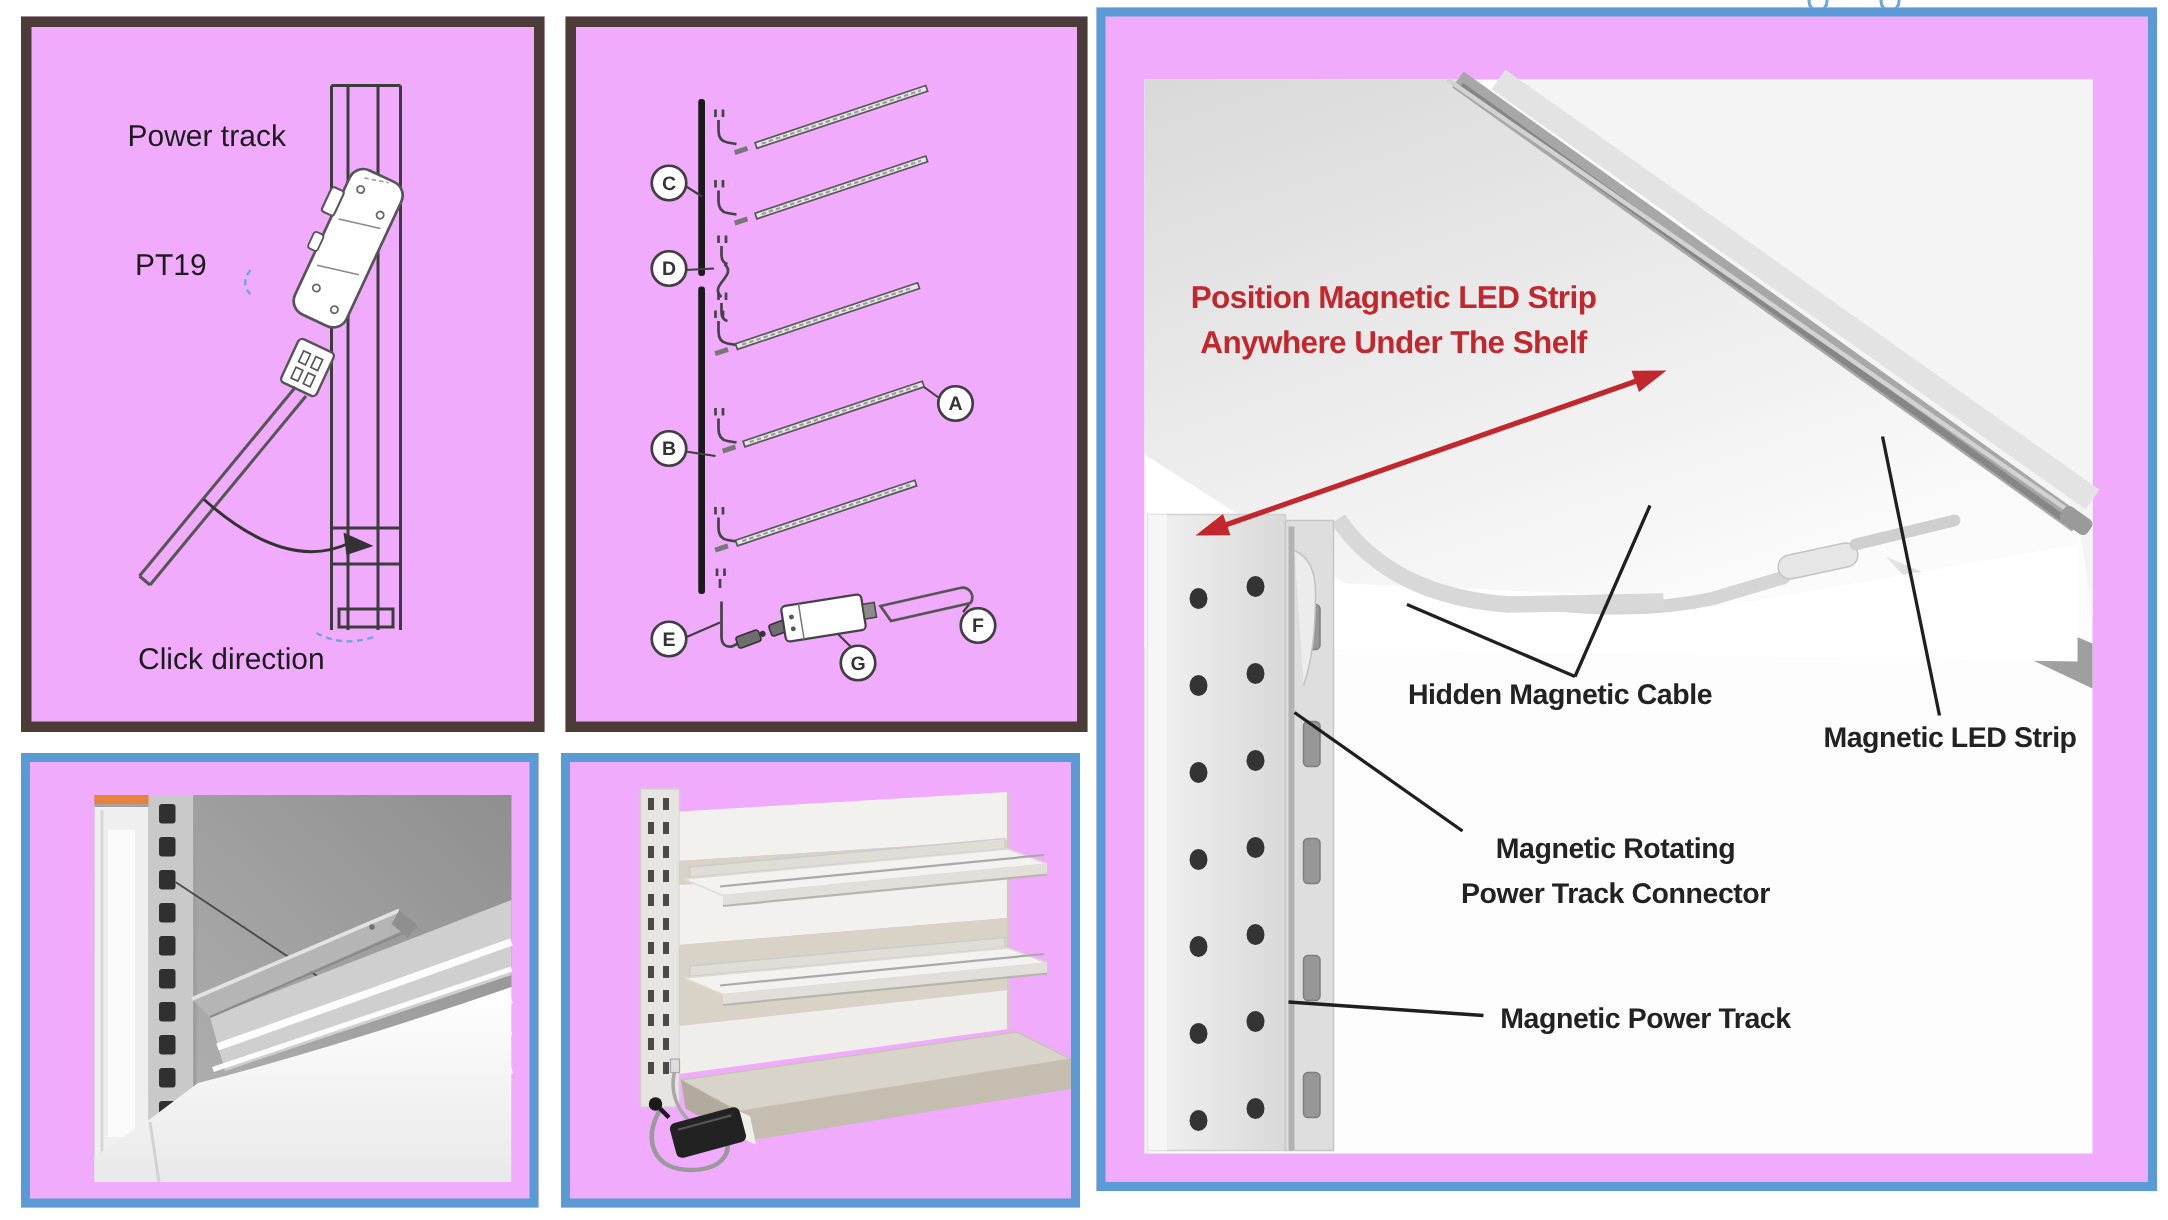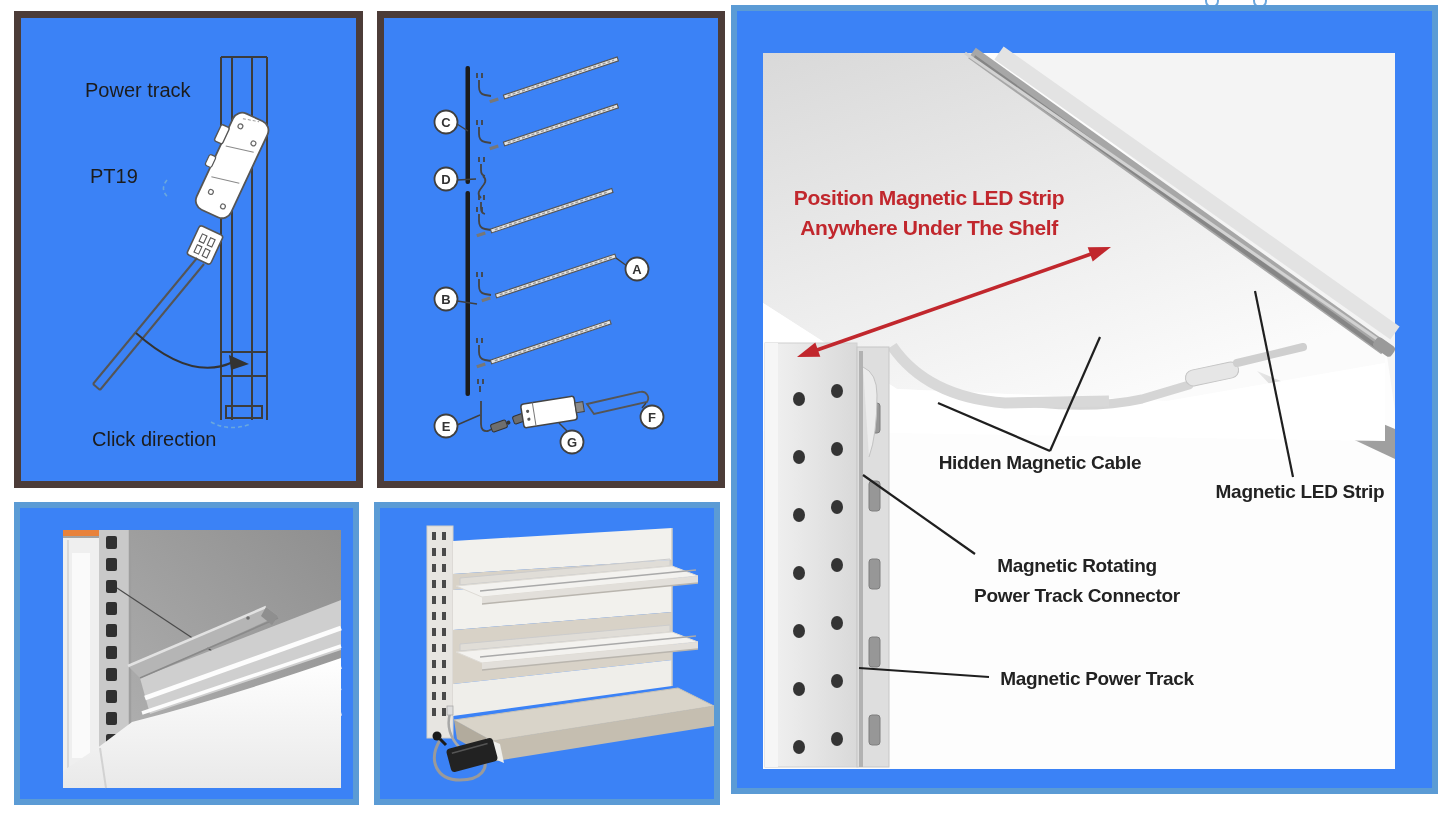--- a/index.html
+++ b/index.html
@@ -1,18 +1,18 @@
 <!DOCTYPE html>
 <html><head>
 <meta charset="utf-8">
 <style>
   html,body{margin:0;padding:0;background:#ffffff;}
   #stage{position:relative;width:1445px;height:813px;background:#ffffff;overflow:hidden;
          font-family:"Liberation Sans",sans-serif;}
-  .panel{position:absolute;background:#3b82f6;box-sizing:border-box;}
+  .panel{position:absolute;background:#f0abfc;box-sizing:border-box;}
   .frame-brown{border:7px solid #4c3c38;}
   .frame-blue{border:6px solid #5b9bd5;}
   .panel svg{display:block;}
   svg text{font-family:"Liberation Sans",sans-serif;}
   .lbl-draw{fill:#1c1c1c;font-size:20px;}
   .lbl-part{fill:#333;font-size:13px;font-weight:bold;}
   .lbl-black{fill:#222;font-size:19px;font-weight:bold;letter-spacing:-0.3px;}
   .lbl-red{fill:#c1272d;font-size:21px;font-weight:bold;letter-spacing:-0.4px;}
   .descender{position:absolute;width:10px;height:10px;border:2.5px solid #6aa7dd;
              border-radius:50%;top:-6px;background:transparent;}

